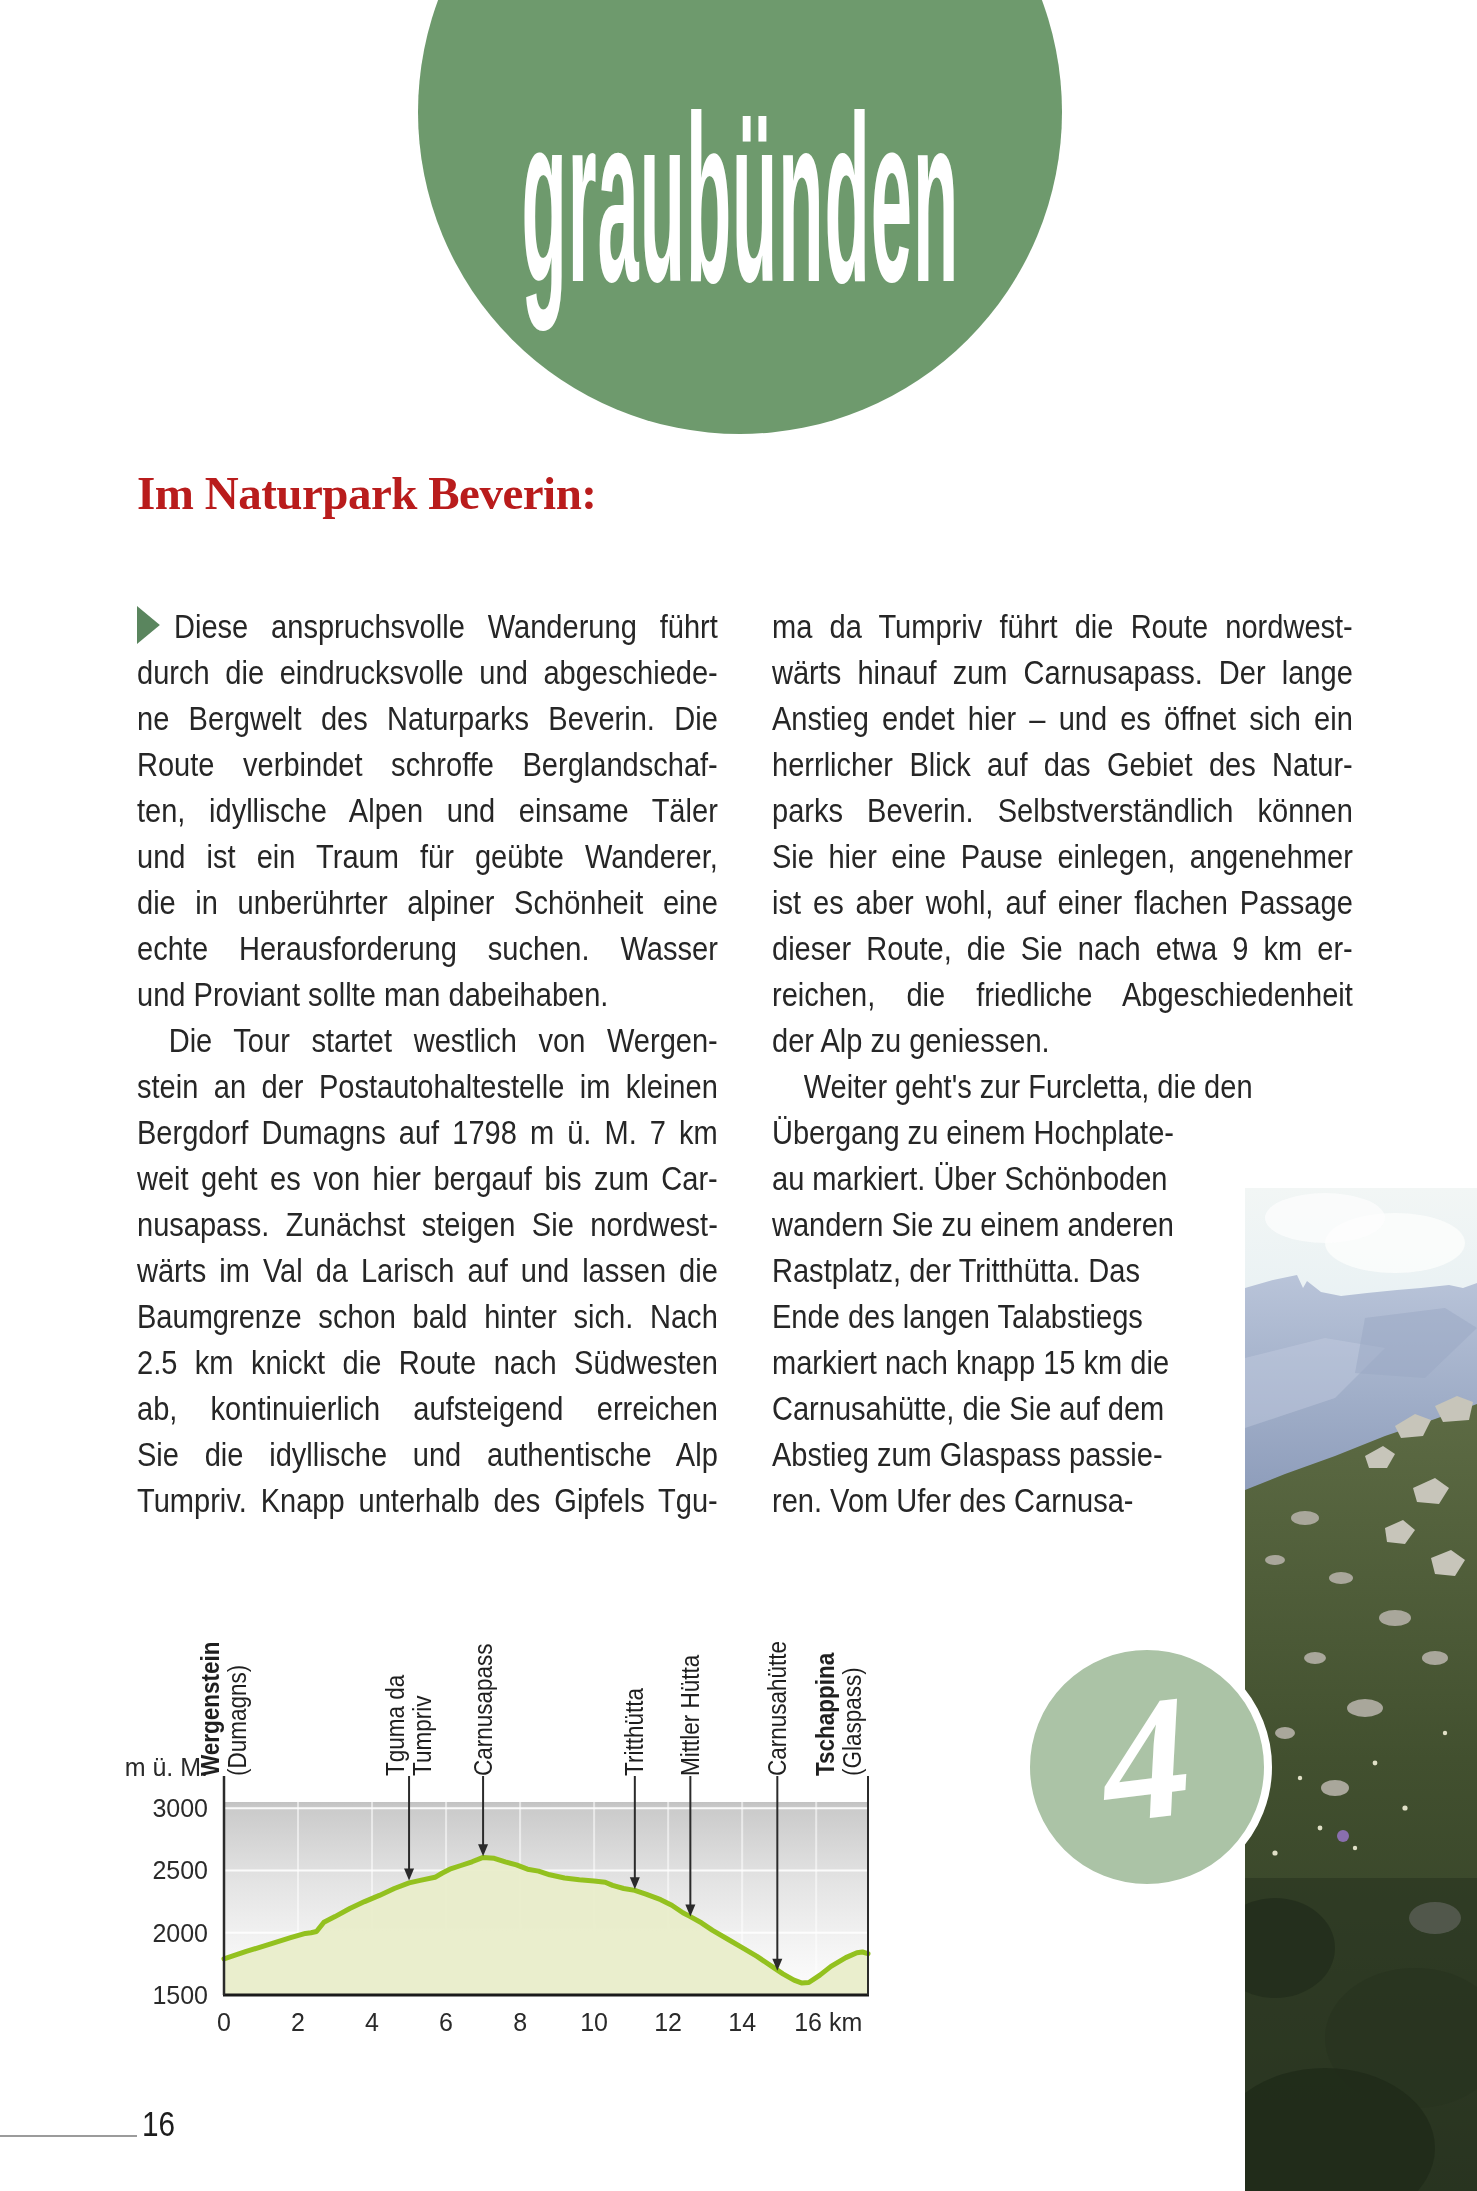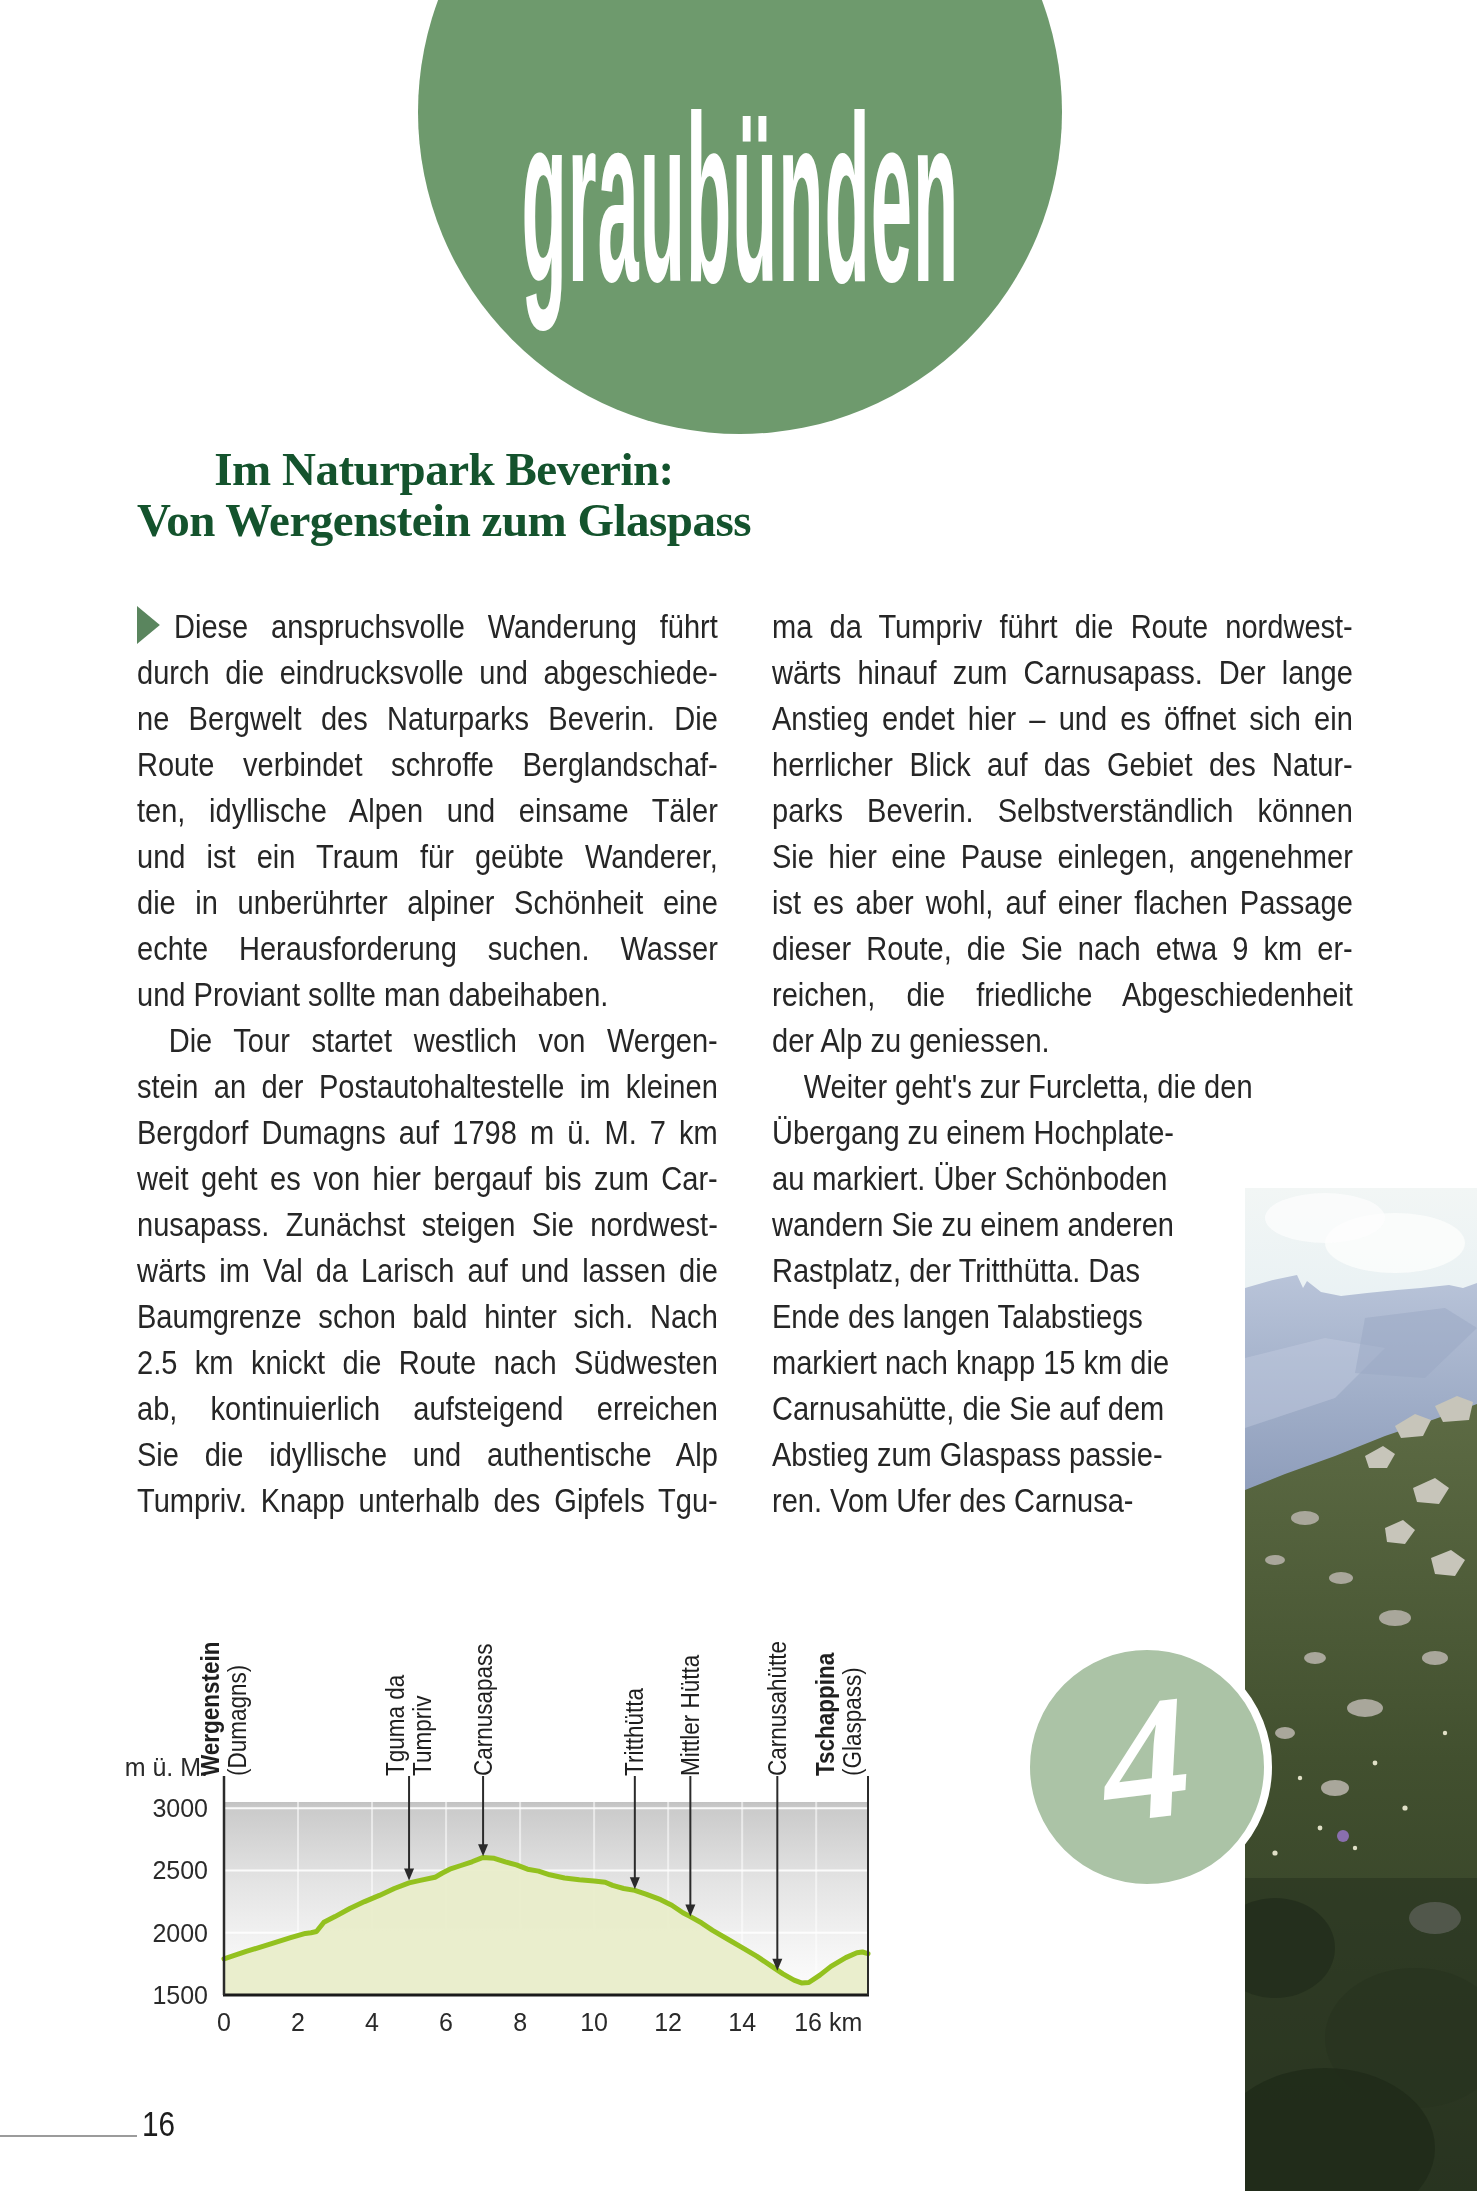--- a/index.html
+++ b/index.html
@@ -8,22 +8,22 @@
   .abs{position:absolute;}
 
   
   .brand-circle{left:418px;top:-210px;width:644px;height:644px;border-radius:50%;
                 display:flex;align-items:center;justify-content:center;}
   .logo{color:#ffffff;font-weight:bold;font-size:78px;letter-spacing:1px;
         transform:translateY(88px) scaleY(3.05) scaleX(0.95);transform-origin:center;
         white-space:nowrap;}
 
   
-  .title{left:137px;top:444px;font-family:"Liberation Serif",serif;font-weight:bold;
-         font-size:47px;line-height:51px;color:#14532d;letter-spacing:-0.5px;text-align:center;}
+  .title{left:137px;top:468px;font-family:"Liberation Serif",serif;font-weight:bold;
+         font-size:47px;line-height:51px;color:#b91c1c;letter-spacing:-0.5px;}
 
   
   .col{top:604px;width:660px;transform:scaleX(0.88);transform-origin:0 0;
        font-size:33px;color:#262626;}
   .col-left{left:137px;}
   .col-right{left:772px;}
   .tline{height:46px;line-height:46px;white-space:nowrap;text-align:justify;
          text-align-last:justify;overflow:visible;}
   .tline.rag{text-align:left;text-align-last:left;}
   .tline.ind{padding-left:36px;}
@@ -56,21 +56,20 @@
 </style>
 </head>
 <body>
 
 <div class="abs brand-circle" style="background: rgb(110, 154, 109);">
   <span class="logo">graubünden</span>
 </div>
 
 <div class="abs title">
   <div>Im Naturpark Beverin:</div>
-  <div>Von Wergenstein zum Glaspass</div>
 </div>
 
 <div class="abs col col-left" id="col-left">
     <div class="tline"><span class="tri"></span>Diese anspruchsvolle Wanderung führt</div>
     <div class="tline">durch die eindrucksvolle und abgeschiede-</div>
     <div class="tline">ne Bergwelt des Naturparks Beverin. Die</div>
     <div class="tline">Route verbindet schroffe Berglandschaf-</div>
     <div class="tline">ten, idyllische Alpen und einsame Täler</div>
     <div class="tline">und ist ein Traum für geübte Wanderer,</div>
     <div class="tline">die in unberührter alpiner Schönheit eine</div>

